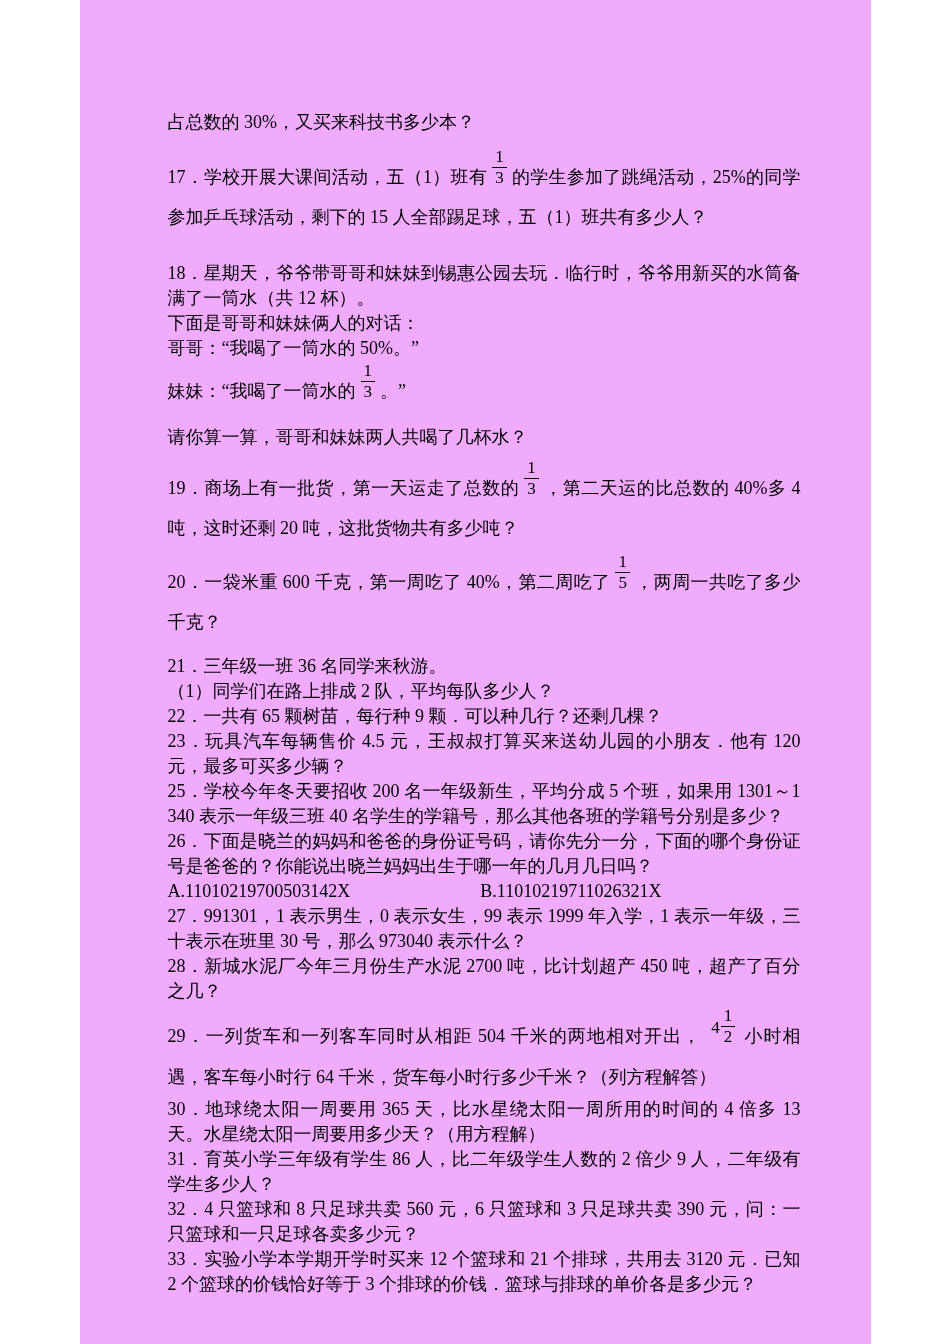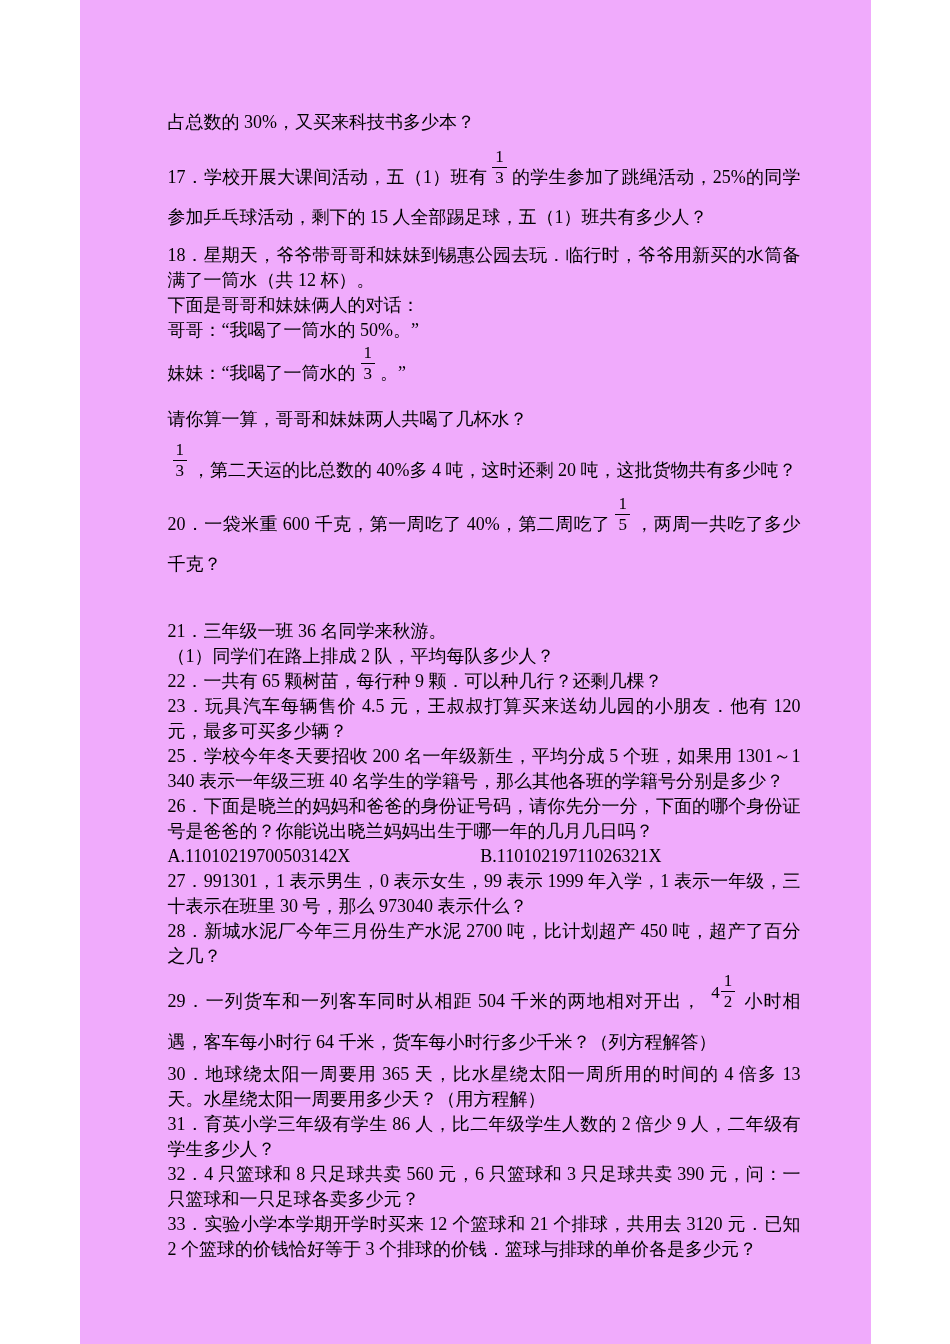--- a/index.html
+++ b/index.html
@@ -23,25 +23,25 @@
   .para {
     margin: 0;
     word-break: break-all;
     overflow-wrap: break-word;
   }
   .dense { line-height: 25px; }
   .loose { line-height: 40px; }
 
   
   [data-name="problem-17"]          { margin-top: 12px; }
-  [data-name="problem-18"]          { margin-top: 6px;  }
+  [data-name="problem-18"]          { margin-top: 24px;  }
   [data-name="problem-18-question"] { margin-top: 21px; }
   [data-name="problem-19"]          { margin-top: 8px;  }
   [data-name="problem-20"]          { margin-top: 4px;  }
-  [data-name="problem-21"]          { margin-top: 35px; }
+  [data-name="problem-21"]          { margin-top: 12px; }
   [data-name="problem-29"]          { margin-top: 2px;  }
 
   
   .frac {
     display: inline-block;
     text-align: center;
     vertical-align: baseline;
     margin: 0 5px;
   }
   .frac .fnum {
@@ -67,21 +67,21 @@
 </style>
 </head>
 <body>
 
 <div class="page" data-name="worksheet-page">
   <div data-name="worksheet-body">
       <p data-name="problem-16-continuation" class="para dense"><span data-name="text-run">占总数的 30%，又买来科技书多少本？</span></p>
       <p data-name="problem-17" class="para loose"><span data-name="text-run">17．学校开展大课间活动，五（1）班有</span><span data-name="fraction" class="frac"><span data-name="fraction-numerator" class="fnum">1</span><span data-name="fraction-denominator" class="fden">3</span></span><span data-name="text-run">的学生参加了跳绳活动，25%的同学参加乒乓球活动，剩下的 15 人全部踢足球，五（1）班共有多少人？</span></p>
       <p data-name="problem-18" class="para dense"><span data-name="text-run">18．星期天，爷爷带哥哥和妹妹到锡惠公园去玩．临行时，爷爷用新买的水筒备满了一筒水（共 12 杯）。</span><br><span data-name="text-run">下面是哥哥和妹妹俩人的对话：</span><br><span data-name="text-run">哥哥：“我喝了一筒水的 50%。”</span><br><span data-name="text-run">妹妹：“我喝了一筒水的</span><span data-name="fraction" class="frac"><span data-name="fraction-numerator" class="fnum">1</span><span data-name="fraction-denominator" class="fden">3</span></span><span data-name="text-run">。”</span></p>
       <p data-name="problem-18-question" class="para dense"><span data-name="text-run">请你算一算，哥哥和妹妹两人共喝了几杯水？</span></p>
-      <p data-name="problem-19" class="para loose"><span data-name="fraction" class="frac"><span data-name="fraction-numerator" class="fnum">1</span><span data-name="fraction-denominator" class="fden">3</span></span><span data-name="text-run">，第二天运的比总数的 40%多 4 吨，这时还剩 20 吨，这批货物共有多少吨？</span></p>
+      <p data-name="problem-19" class="para loose"><span data-name="text-run">19．商场上有一批货，第一天运走了总数的</span><span data-name="fraction" class="frac"><span data-name="fraction-numerator" class="fnum">1</span><span data-name="fraction-denominator" class="fden">3</span></span><span data-name="text-run">，第二天运的比总数的 40%多 4 吨，这时还剩 20 吨，这批货物共有多少吨？</span></p>
       <p data-name="problem-20" class="para loose"><span data-name="text-run">20．一袋米重 600 千克，第一周吃了 40%，第二周吃了</span><span data-name="fraction" class="frac"><span data-name="fraction-numerator" class="fnum">1</span><span data-name="fraction-denominator" class="fden">5</span></span><span data-name="text-run">，两周一共吃了多少千克？</span></p>
       <p data-name="problem-21" class="para dense"><span data-name="text-run">21．三年级一班 36 名同学来秋游。</span><br><span data-name="text-run">（1）同学们在路上排成 2 队，平均每队多少人？</span><br></p>
       <p data-name="problem-22" class="para dense"><span data-name="text-run">22．一共有 65 颗树苗，每行种 9 颗．可以种几行？还剩几棵？</span></p>
       <p data-name="problem-23" class="para dense"><span data-name="text-run">23．玩具汽车每辆售价 4.5 元，王叔叔打算买来送幼儿园的小朋友．他有 120 元，最多可买多少辆？</span></p>
       <p data-name="problem-25" class="para dense"><span data-name="text-run">25．学校今年冬天要招收 200 名一年级新生，平均分成 5 个班，如果用 1301～1340 表示一年级三班 40 名学生的学籍号，那么其他各班的学籍号分别是多少？</span></p>
       <p data-name="problem-26" class="para dense"><span data-name="text-run">26．下面是晓兰的妈妈和爸爸的身份证号码，请你先分一分，下面的哪个身份证号是爸爸的？你能说出晓兰妈妈出生于哪一年的几月几日吗？</span><br><span data-name="text-run">A.11010219700503142X</span><span data-name="horizontal-spacer" class="hspace" style="width: 130px;"></span><span data-name="text-run">B.11010219711026321X</span></p>
       <p data-name="problem-27" class="para dense"><span data-name="text-run">27．991301，1 表示男生，0 表示女生，99 表示 1999 年入学，1 表示一年级，三十表示在班里 30 号，那么 973040 表示什么？</span></p>
       <p data-name="problem-28" class="para dense"><span data-name="text-run">28．新城水泥厂今年三月份生产水泥 2700 吨，比计划超产 450 吨，超产了百分之几？</span></p>
       <p data-name="problem-29" class="para loose"><span data-name="text-run">29．一列货车和一列客车同时从相距 504 千米的两地相对开出，</span><span data-name="mixed-number" class="mixed"><span data-name="mixed-whole" class="mwhole">4</span><span data-name="fraction" class="frac"><span data-name="fraction-numerator" class="fnum">1</span><span data-name="fraction-denominator" class="fden">2</span></span></span><span data-name="text-run">小时相遇，客车每小时行 64 千米，货车每小时行多少千米？（列方程解答）</span></p>
       <p data-name="problem-30" class="para dense"><span data-name="text-run">30．地球绕太阳一周要用 365 天，比水星绕太阳一周所用的时间的 4 倍多 13 天。水星绕太阳一周要用多少天？（用方程解）</span></p>

